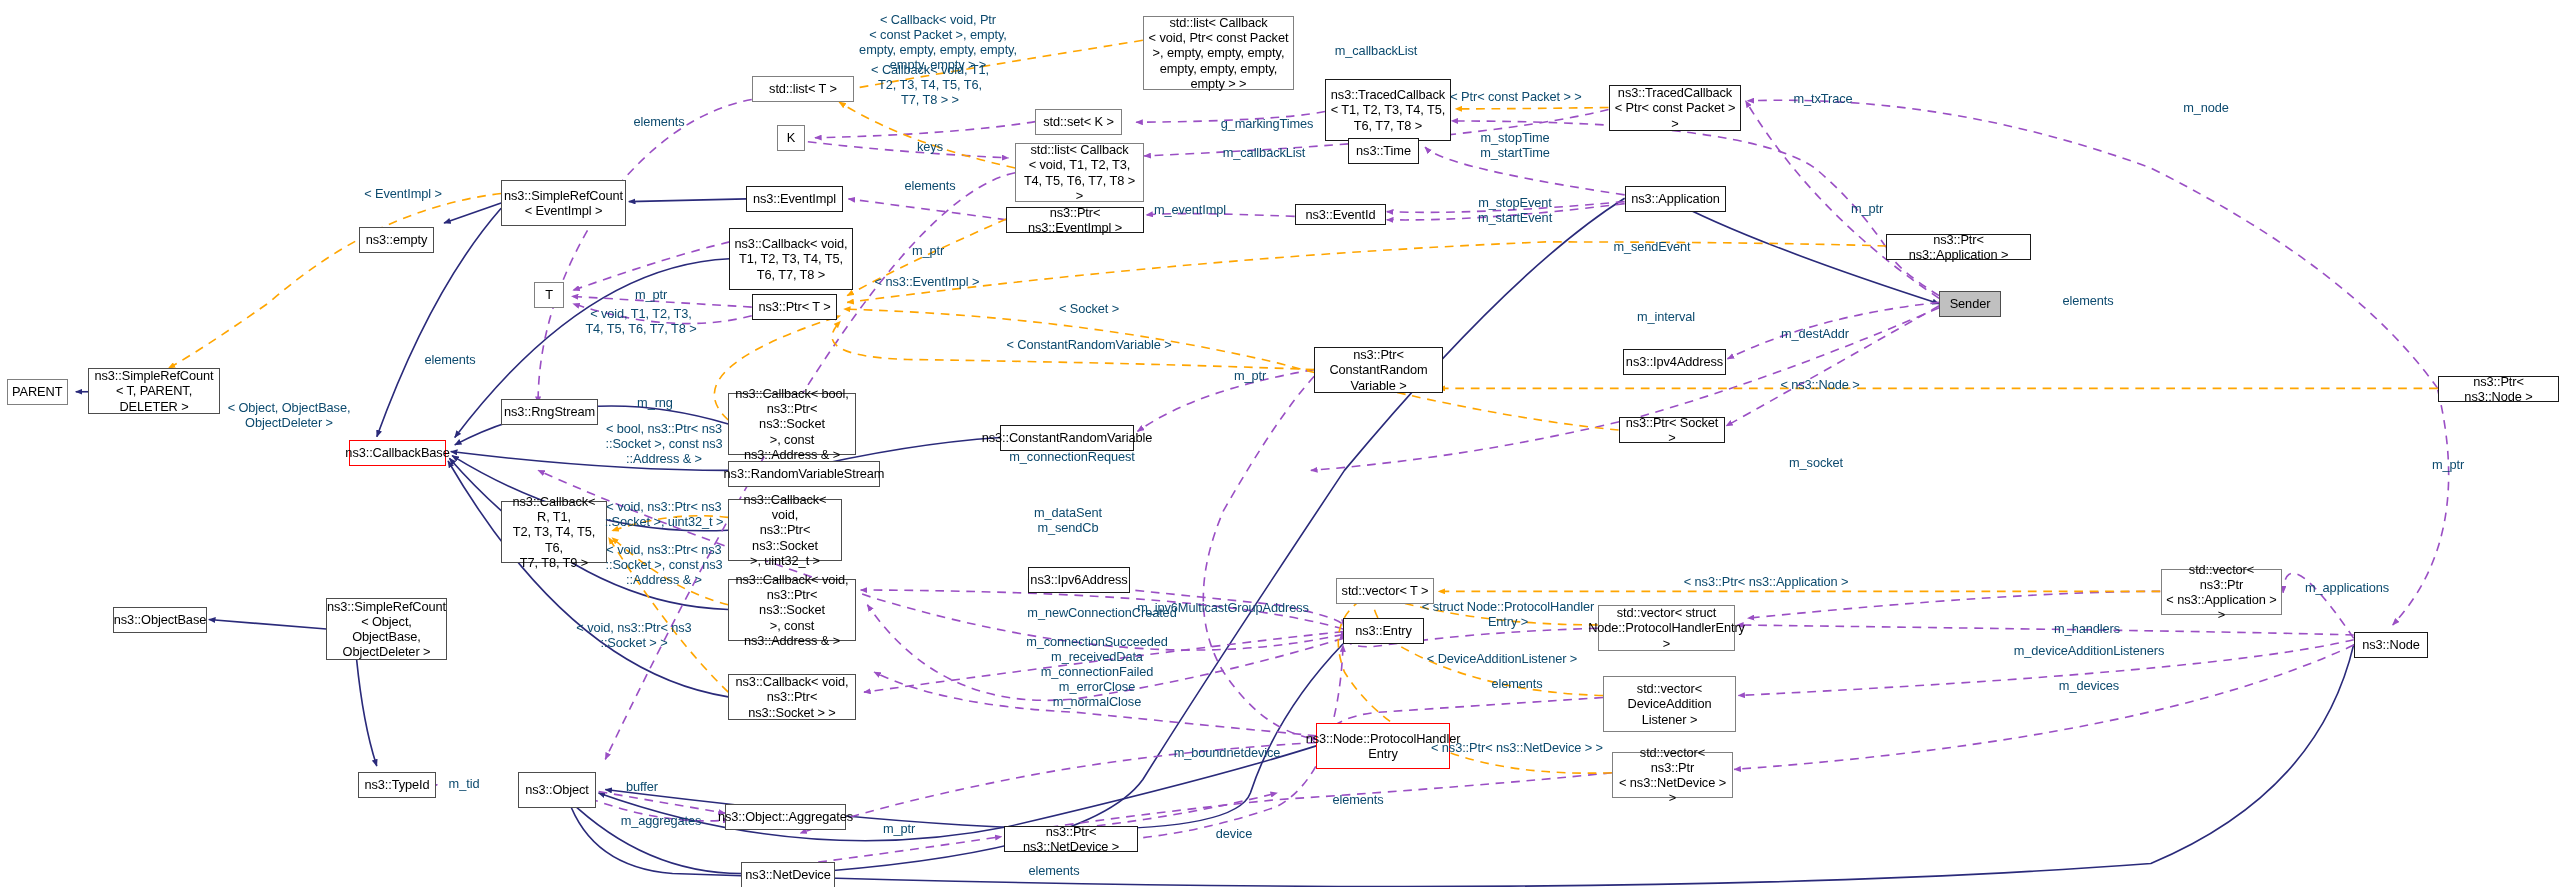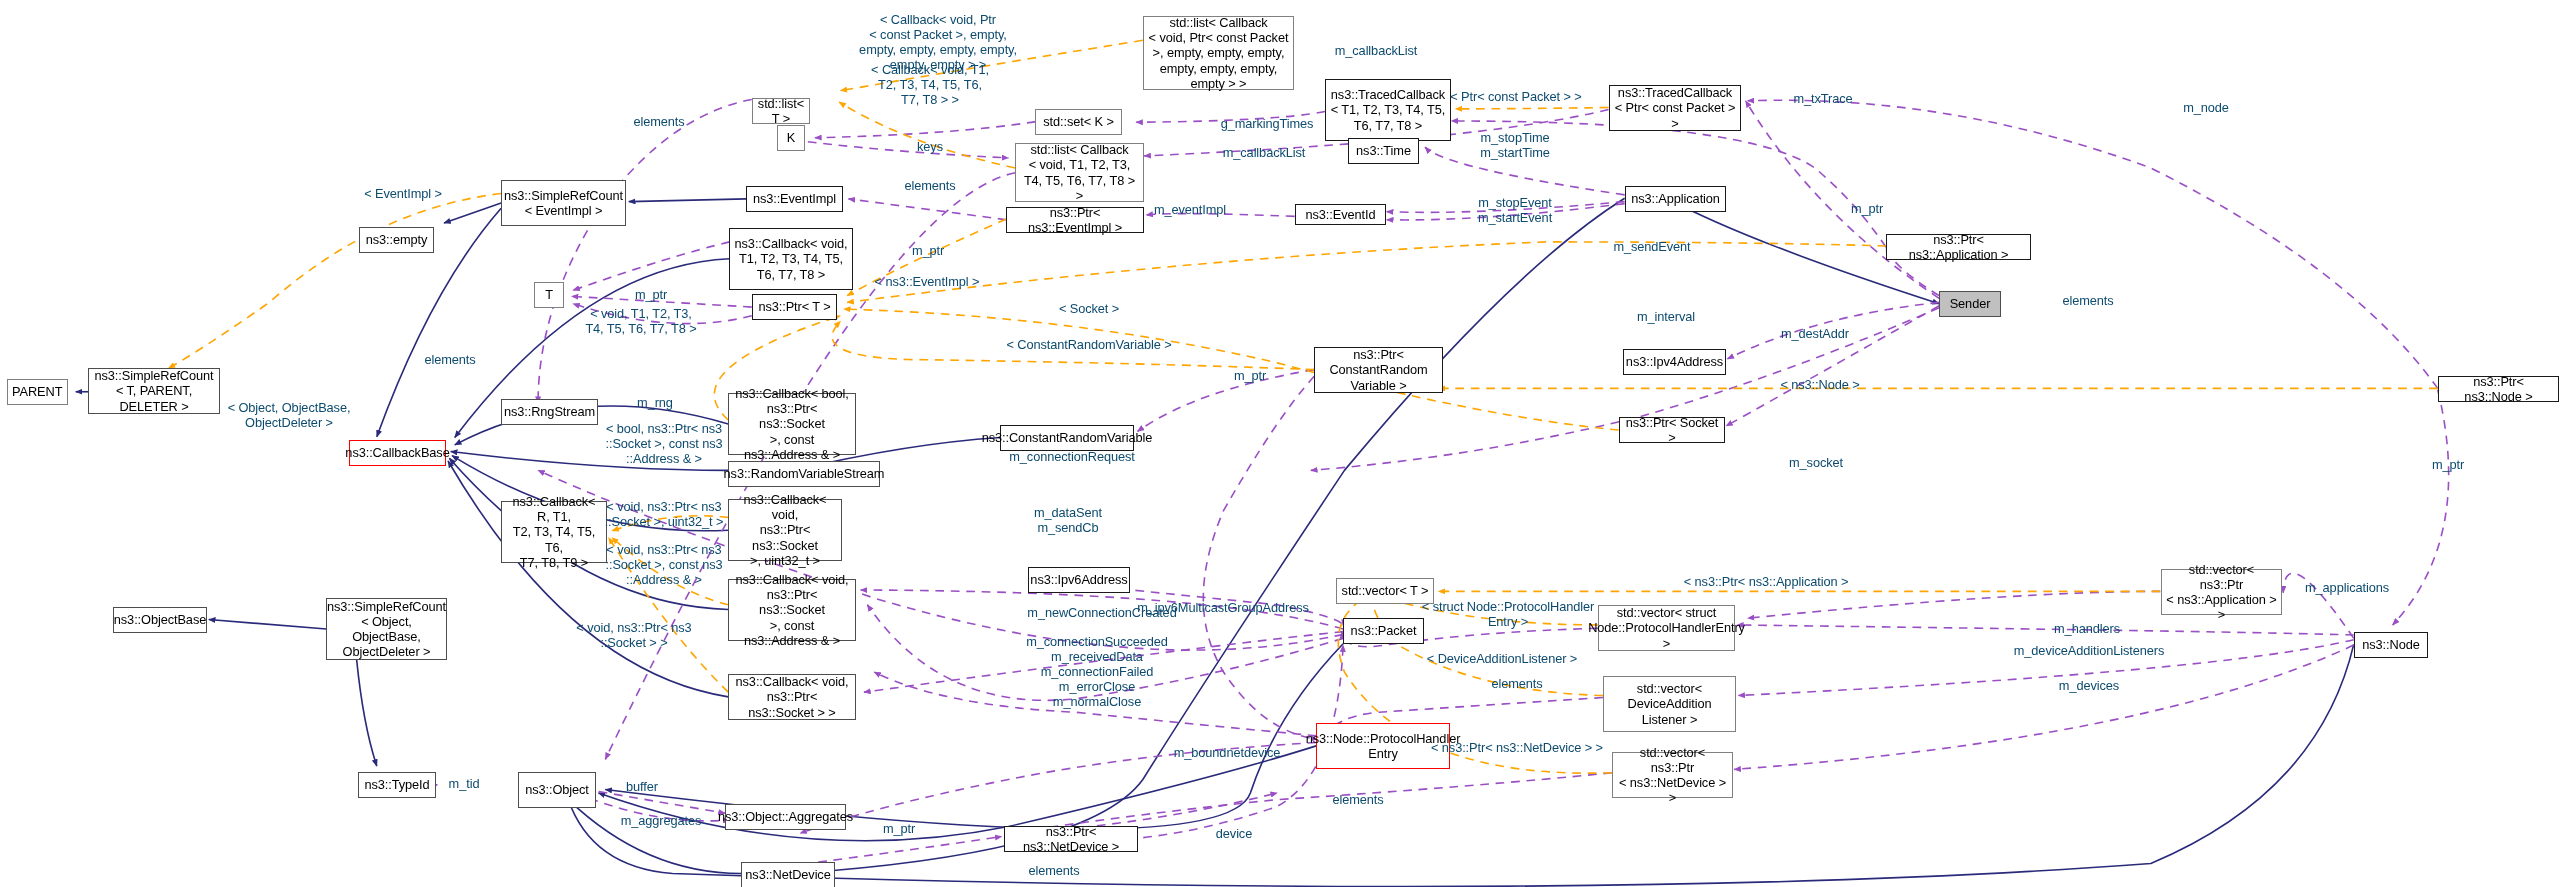--- a/index.html
+++ b/index.html
@@ -158,21 +158,21 @@
 &lt; T, PARENT, DELETER &gt;</div>
   <div class="node" style="left:501px;top:180px;width:125px;height:46px">ns3::SimpleRefCount
 &lt; EventImpl &gt;</div>
   <div class="node" style="left:359px;top:227px;width:75px;height:25.5px">ns3::empty</div>
   <div class="node black" style="left:746px;top:186px;width:97px;height:25.5px">ns3::EventImpl</div>
   <div class="node black" style="left:729px;top:228px;width:124px;height:62px">ns3::Callback&lt; void,
 T1, T2, T3, T4, T5,
 T6, T7, T8 &gt;</div>
   <div class="node thin" style="left:534px;top:282px;width:30px;height:25.5px">T</div>
   <div class="node black" style="left:752px;top:294px;width:85px;height:25.5px">ns3::Ptr&lt; T &gt;</div>
-  <div class="node thin" style="left:752px;top:98px;width:58px;height:25.5px">std::list&lt; T &gt;</div>
+  <div class="node thin" style="left:752px;top:76px;width:102px;height:25.5px">std::list&lt; T &gt;</div>
   <div class="node thin" style="left:777px;top:125px;width:28px;height:25.5px">K</div>
   <div class="node thin" style="left:1035px;top:109px;width:87px;height:25.5px">std::set&lt; K &gt;</div>
   <div class="node thin" style="left:1015px;top:143px;width:129px;height:59px">std::list&lt; Callback
 &lt; void, T1, T2, T3,
 T4, T5, T6, T7, T8 &gt; &gt;</div>
   <div class="node thin" style="left:1143px;top:16px;width:151px;height:74px">std::list&lt; Callback
 &lt; void, Ptr&lt; const Packet
 &gt;, empty, empty, empty,
 empty, empty, empty, empty &gt; &gt;</div>
   <div class="node black" style="left:1006px;top:207px;width:138px;height:25.5px">ns3::Ptr&lt; ns3::EventImpl &gt;</div>
@@ -214,21 +214,21 @@
 &lt; Object, ObjectBase,
 ObjectDeleter &gt;</div>
   <div class="node" style="left:113px;top:607px;width:94px;height:25.5px">ns3::ObjectBase</div>
   <div class="node" style="left:358px;top:772px;width:78px;height:25.5px">ns3::TypeId</div>
   <div class="node" style="left:518px;top:772px;width:78px;height:36px">ns3::Object</div>
   <div class="node" style="left:725px;top:804px;width:121px;height:25.5px">ns3::Object::Aggregates</div>
   <div class="node" style="left:741px;top:862px;width:94px;height:25.5px">ns3::NetDevice</div>
   <div class="node black" style="left:1028px;top:567px;width:102px;height:25.5px">ns3::Ipv6Address</div>
   <div class="node black" style="left:1004px;top:826px;width:134px;height:25.5px">ns3::Ptr&lt; ns3::NetDevice &gt;</div>
   <div class="node thin" style="left:1336px;top:578px;width:98px;height:25.5px">std::vector&lt; T &gt;</div>
-  <div class="node black" style="left:1343px;top:618px;width:81px;height:25.5px">ns3::Packet</div>
+  <div class="node black" style="left:1343px;top:618px;width:81px;height:25.5px">ns3::Entry</div>
   <div class="node red" style="left:1316px;top:723px;width:134px;height:46px">ns3::Node::ProtocolHandler
 Entry</div>
   <div class="node thin" style="left:1598px;top:605px;width:137px;height:46px">std::vector&lt; struct
 Node::ProtocolHandlerEntry &gt;</div>
   <div class="node thin" style="left:1603px;top:676px;width:133px;height:56px">std::vector&lt; DeviceAddition
 Listener &gt;</div>
   <div class="node thin" style="left:1612px;top:752px;width:121px;height:46px">std::vector&lt; ns3::Ptr
 &lt; ns3::NetDevice &gt; &gt;</div>
   <div class="node thin" style="left:2161px;top:569px;width:121px;height:46px">std::vector&lt; ns3::Ptr
 &lt; ns3::Application &gt; &gt;</div>

